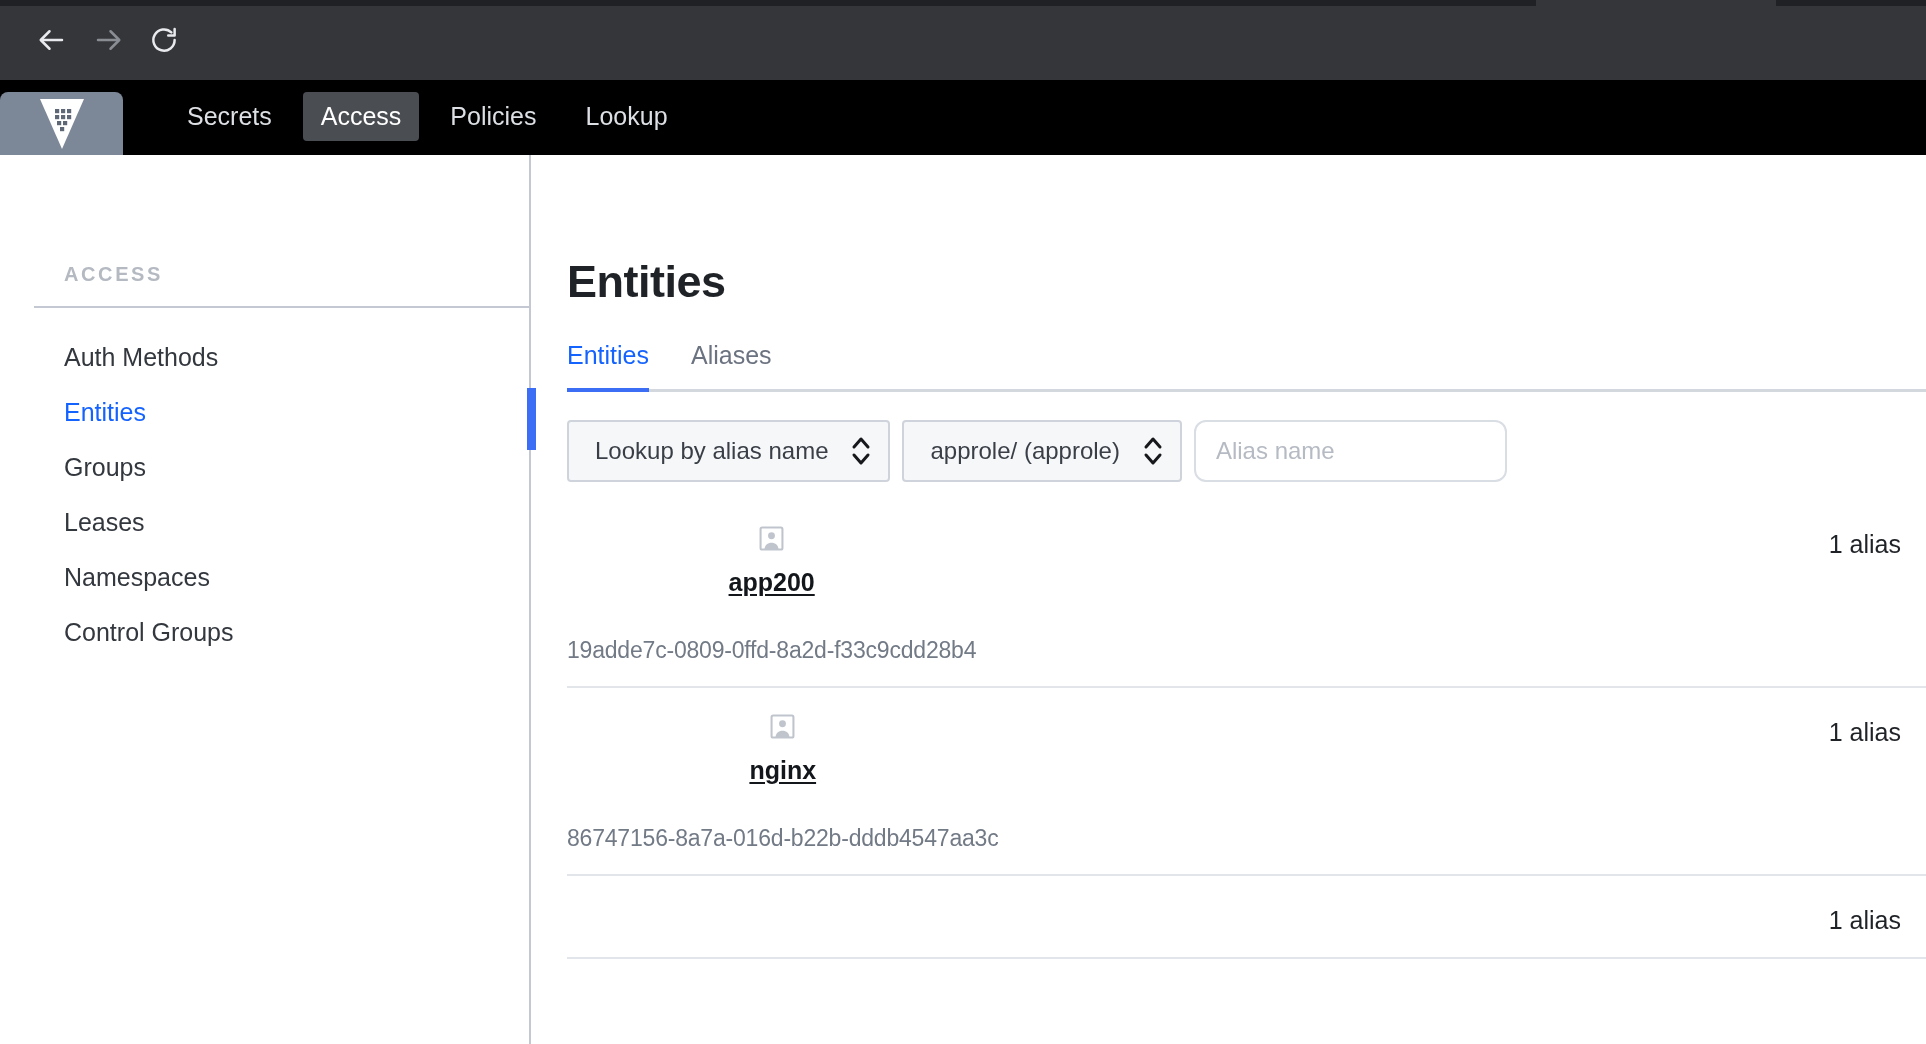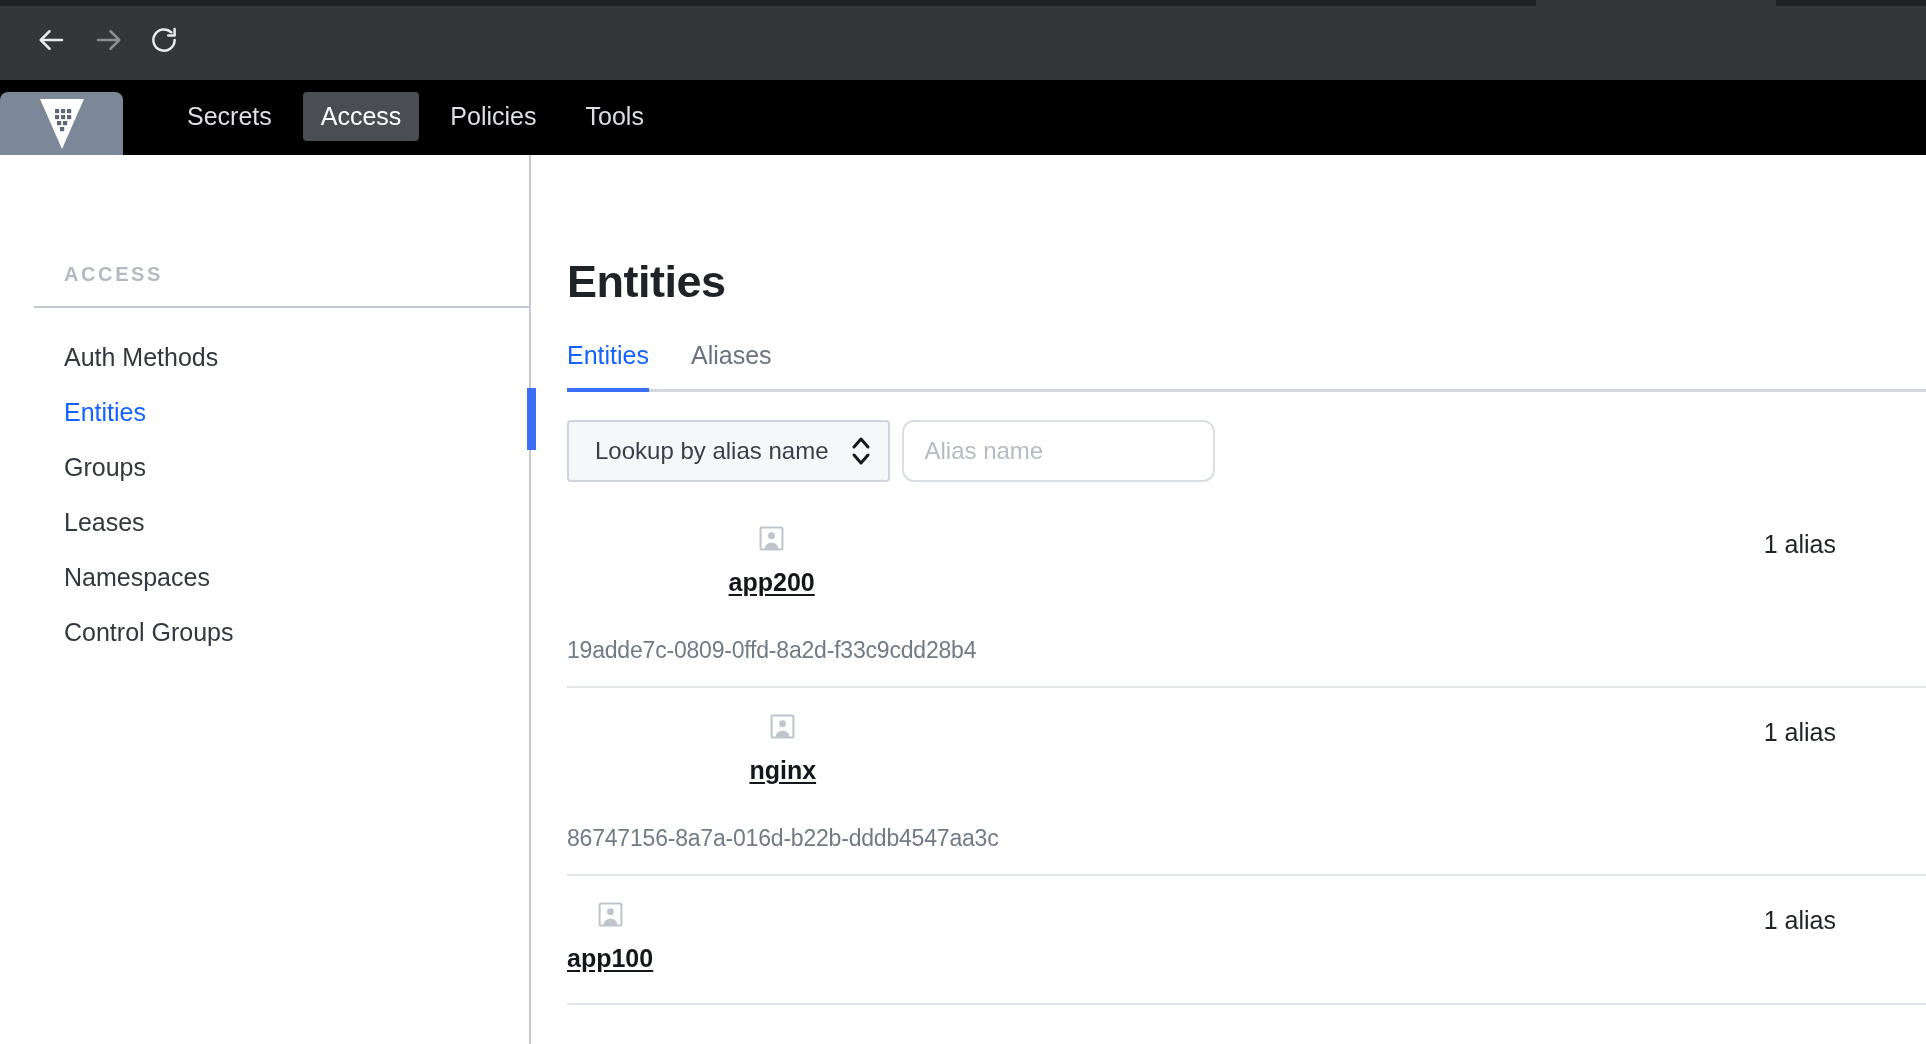--- a/index.html
+++ b/index.html
@@ -259,21 +259,21 @@
     font-size:23px;
     color:#727a86;
     letter-spacing:-0.2px;
     white-space:nowrap;
     margin-top:40px;
   }
   .entity-alias-count {
     font-size:25px;
     color:#1f2226;
     white-space:nowrap;
-    padding-right:90px;
+    padding-right:25px;
     padding-top:4px;
   }
 </style>
 </head>
 <body>
 
 <div id="browser-chrome">
   <div id="tabstrip-stub"></div>
 
   <div class="nav-btn">
@@ -314,21 +314,21 @@
         <rect x="25" y="26" width="4.2" height="4.2"></rect>
         <rect x="22" y="32" width="4.2" height="4.2"></rect>
       </g>
     </svg>
   </div>
 
   <div id="vault-nav-links">
     <div class="vault-nav-link">Secrets</div>
     <div class="vault-nav-link active">Access</div>
     <div class="vault-nav-link">Policies</div>
-    <div class="vault-nav-link">Tools</div>
+    <div class="vault-nav-link">Lookup</div>
   </div>
 </div>
 
 <div id="app-body">
 
   <div id="sidebar">
     <div id="sidebar-heading">ACCESS</div>
     <div id="sidebar-divider"></div>
     <div id="sidebar-nav">
       <div class="sidebar-item">Auth Methods</div>
@@ -355,20 +355,29 @@
       <div class="select-box">
         <span class="select-label">Lookup by alias name</span>
         <span class="stepper-icon">
           <svg width="22" height="36" viewBox="0 0 22 36" fill="none" stroke="#16181c" stroke-width="3" stroke-linecap="round" stroke-linejoin="round">
             <polyline points="4,14 11,6 18,14"></polyline>
             <polyline points="4,22 11,30 18,22"></polyline>
           </svg>
         </span>
       </div>
 
+      <div class="select-box">
+        <span class="select-label">approle/ (approle)</span>
+        <span class="stepper-icon">
+          <svg width="22" height="36" viewBox="0 0 22 36" fill="none" stroke="#16181c" stroke-width="3" stroke-linecap="round" stroke-linejoin="round">
+            <polyline points="4,14 11,6 18,14"></polyline>
+            <polyline points="4,22 11,30 18,22"></polyline>
+          </svg>
+        </span>
+      </div>
 
       <input id="alias-input" type="text" placeholder="Alias name" style="">
     </div>
 
     <div id="entity-list">
 
       <div class="entity-row">
         <div class="entity-main">
           <div class="entity-name-line">
             <span>
@@ -397,29 +406,19 @@
             </span>
             <span class="entity-name">nginx</span>
           </div>
           <div class="entity-id">86747156-8a7a-016d-b22b-dddb4547aa3c</div>
         </div>
         <div class="entity-alias-count">1 alias</div>
       </div>
 
       <div class="entity-row">
         <div class="entity-main">
-          <div class="entity-name-line">
-            <span>
-              <svg width="25" height="25" viewBox="0 0 24 24">
-                <rect x="1.5" y="1.5" width="21" height="21" rx="1.5" fill="none" stroke="#c0c5cd" stroke-width="2"></rect>
-                <circle cx="12" cy="9.3" r="3.3" fill="#c0c5cd"></circle>
-                <path d="M5.3 22.5c0-3.9 3-6.4 6.7-6.4s6.7 2.5 6.7 6.4z" fill="#c0c5cd"></path>
-              </svg>
-            </span>
-            <span class="entity-name">app100</span>
-          </div>
         </div>
         <div class="entity-alias-count">1 alias</div>
       </div>
 
     </div>
   </div>
 </div>
 
 </body></html>

